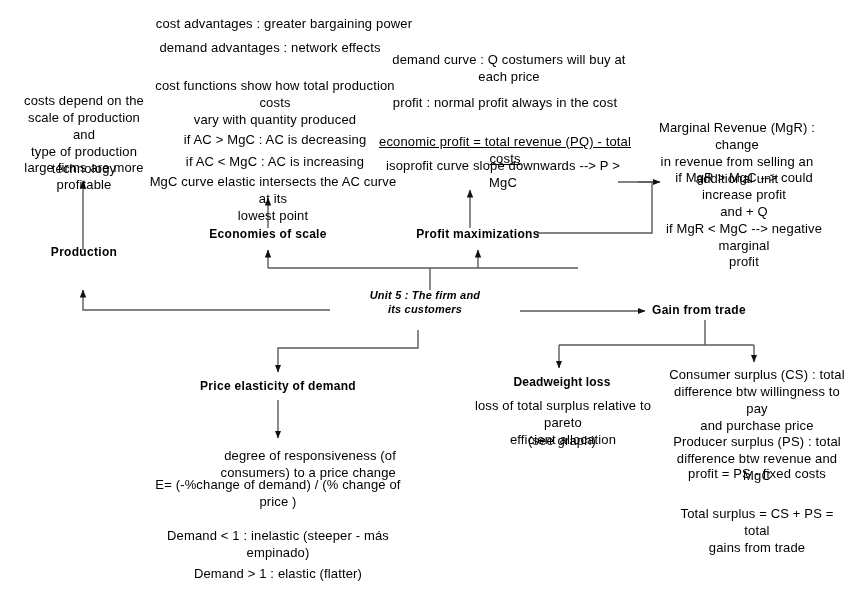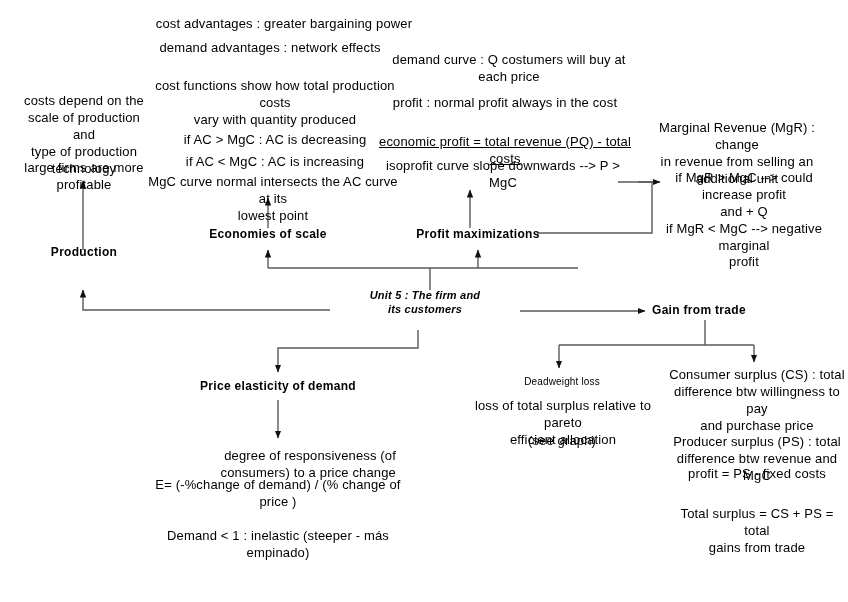--- a/index.html
+++ b/index.html
@@ -113,21 +113,21 @@
 
   <div class="node note" style="left:150px;top:40px;width:240px;">demand advantages : network effects</div>
 
   <div class="node note" style="left:150px;top:78px;width:250px;">cost functions show how total production costs
 vary with quantity produced</div>
 
   <div class="node note" style="left:150px;top:132px;width:250px;">if AC &gt; MgC : AC is decreasing</div>
 
   <div class="node note" style="left:150px;top:154px;width:250px;">if AC &lt; MgC : AC is increasing</div>
 
-  <div class="node note" style="left:148px;top:174px;width:250px;">MgC curve normal intersects the AC curve at its
+  <div class="node note" style="left:148px;top:174px;width:250px;">MgC curve elastic intersects the AC curve at its
 lowest point</div>
 
   <div class="node heading" style="left:168px;top:227px;width:200px;">Economies of scale</div>
 
   <div class="node note" style="left:380px;top:52px;width:258px;">demand curve : Q costumers will buy at each price</div>
 
   <div class="node note" style="left:380px;top:95px;width:250px;">profit : normal profit always in the cost</div>
 
   <div class="node note" style="left:372px;top:134px;width:266px;text-decoration:underline;">economic profit = total revenue (PQ) - total costs</div>
 
@@ -151,24 +151,25 @@
 
   <div class="node note" style="left:160px;top:448px;width:236px;text-align:right;">degree of responsiveness (of
 consumers) to a price change</div>
 
   <div class="node note" style="left:150px;top:477px;width:256px;">E= (-%change of demand) / (% change of
 price )</div>
 
   <div class="node note" style="left:152px;top:528px;width:252px;">Demand &lt; 1 : inelastic (steeper - más
 empinado)</div>
 
+  <div class="node note" style="left:152px;top:566px;width:252px;">Demand &gt; 1 : elastic (flatter)</div>
 
   <div class="node heading" style="left:652px;top:303px;width:160px;text-align:left;">Gain from trade</div>
 
-  <div class="node note" style="left:487px;top:375px;width:150px;font-size:10px;">Deadweight loss</div>
+  <div class="node note" style="left:487px;top:375px;width:150px;font-size:12px;font-weight:bold;">Deadweight loss</div>
 
   <div class="node note" style="left:468px;top:398px;width:190px;">loss of total surplus relative to pareto
 efficient allocation</div>
 
   <div class="node note" style="left:487px;top:433px;width:150px;">(see graph)</div>
 
   <div class="node note" style="left:668px;top:367px;width:178px;">Consumer surplus (CS) : total
 difference btw willingness to pay
 and purchase price</div>
 

